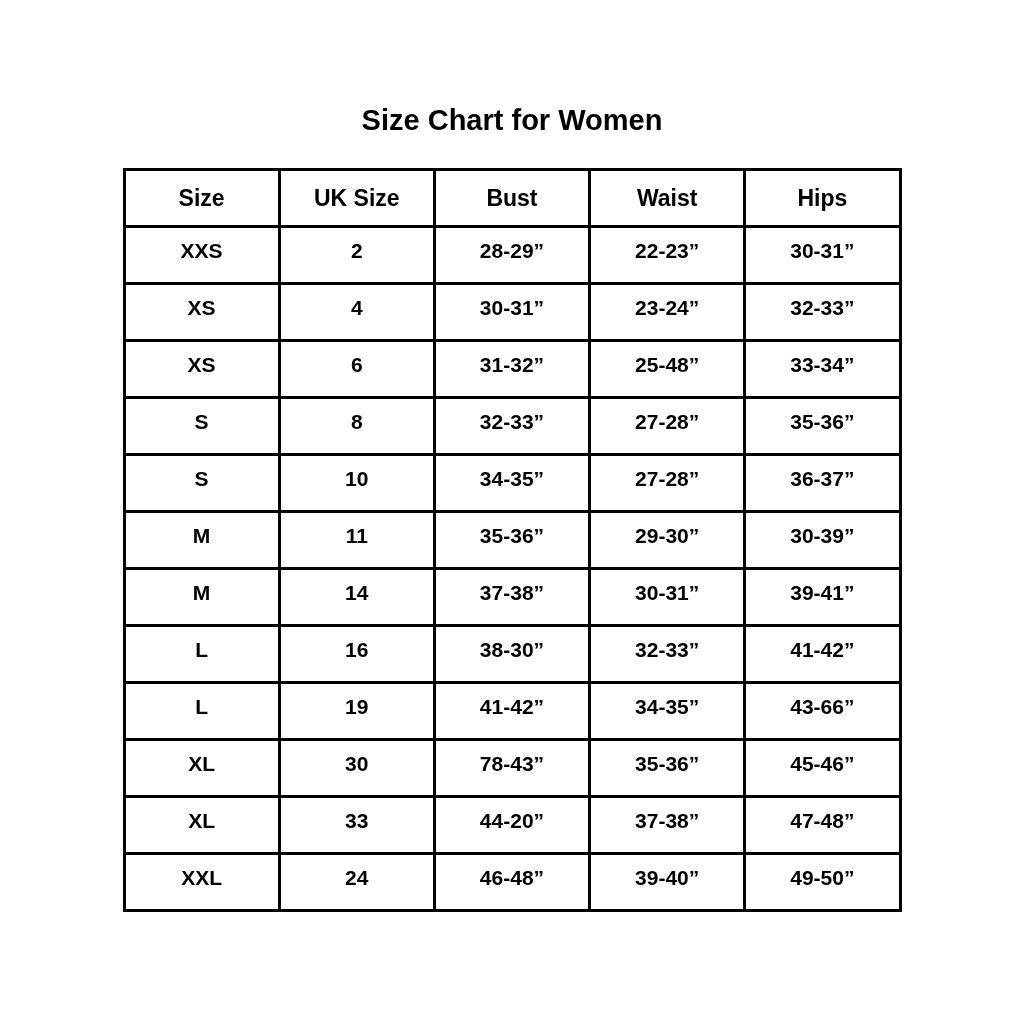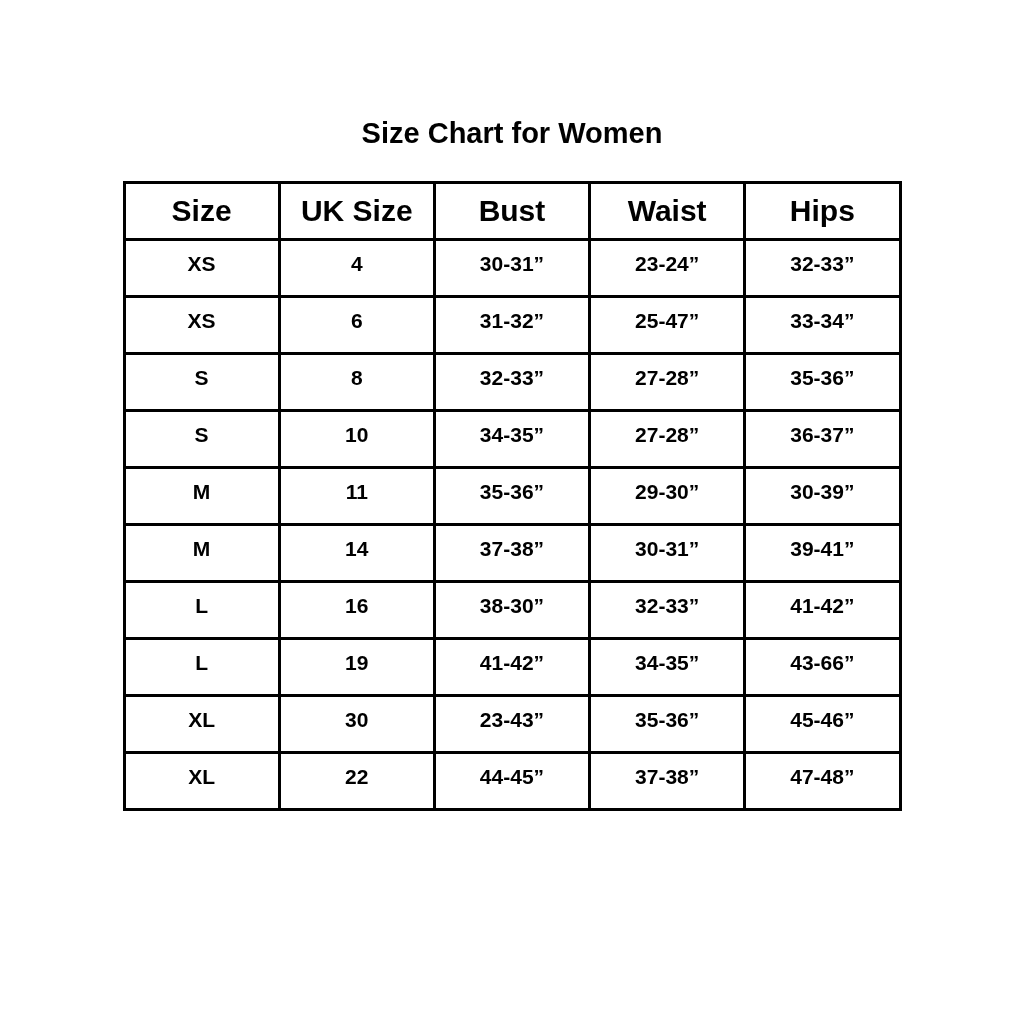--- a/index.html
+++ b/index.html
@@ -8,21 +8,21 @@
   }
   body {
     width: 1024px;
     height: 1024px;
     background: #ffffff;
     color: #000000;
     font-family: "Liberation Sans", sans-serif;
     overflow: hidden;
   }
   .page-title {
-    margin: 16px;
+    margin: 3px;
     padding-top: 101px;
     text-align: center;
     font-size: 29px;
     font-weight: bold;
     color: #000000;
   }
   table.size-chart {
     border-collapse: collapse;
     table-layout: fixed;
     width: 779px;
@@ -33,21 +33,21 @@
   table.size-chart td {
     border: 3px solid #000000;
     text-align: center;
     vertical-align: middle;
     font-weight: bold;
     color: #000000;
     background: #ffffff;
   }
   table.size-chart th {
     height: 52px;
-    font-size: 30px;
+    font-size: 23px;
   }
   table.size-chart td {
     height: 43px;
     padding-bottom: 10px;
     font-size: 21px;
   }
 </style>
 </head>
 <body>
 
@@ -58,31 +58,38 @@
     <tr>
         <th>Size</th>
         <th>UK Size</th>
         <th>Bust</th>
         <th>Waist</th>
         <th>Hips</th>
       </tr>
   </thead>
   <tbody>
       <tr>
+        <td>XXS</td>
+        <td>2</td>
+        <td>28-29”</td>
+        <td>22-23”</td>
+        <td>30-31”</td>
+      </tr>
+      <tr>
         <td>XS</td>
         <td>4</td>
         <td>30-31”</td>
         <td>23-24”</td>
         <td>32-33”</td>
       </tr>
       <tr>
         <td>XS</td>
         <td>6</td>
         <td>31-32”</td>
-        <td>25-47”</td>
+        <td>25-48”</td>
         <td>33-34”</td>
       </tr>
       <tr>
         <td>S</td>
         <td>8</td>
         <td>32-33”</td>
         <td>27-28”</td>
         <td>35-36”</td>
       </tr>
       <tr>
@@ -116,25 +123,32 @@
       <tr>
         <td>L</td>
         <td>19</td>
         <td>41-42”</td>
         <td>34-35”</td>
         <td>43-66”</td>
       </tr>
       <tr>
         <td>XL</td>
         <td>30</td>
-        <td>23-43”</td>
+        <td>78-43”</td>
         <td>35-36”</td>
         <td>45-46”</td>
       </tr>
       <tr>
         <td>XL</td>
-        <td>22</td>
-        <td>44-45”</td>
+        <td>33</td>
+        <td>44-20”</td>
         <td>37-38”</td>
         <td>47-48”</td>
+      </tr>
+      <tr>
+        <td>XXL</td>
+        <td>24</td>
+        <td>46-48”</td>
+        <td>39-40”</td>
+        <td>49-50”</td>
       </tr>
     </tbody>
 </table>
 
 </body></html>

